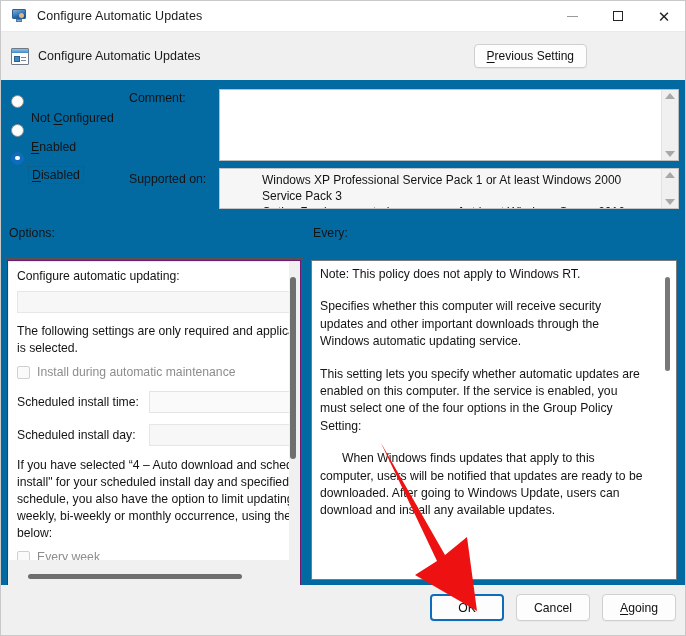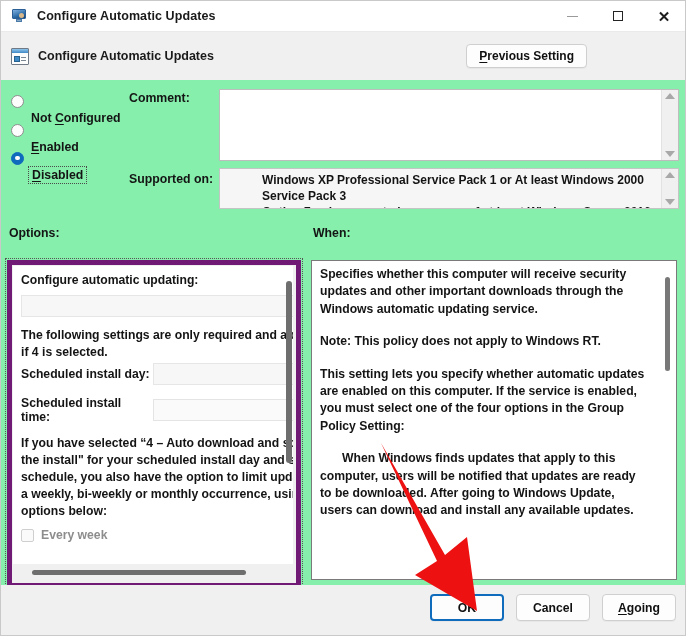--- a/index.html
+++ b/index.html
@@ -6,24 +6,23 @@
   html, body {
     margin: 0; padding: 0;
     width: 686px; height: 636px;
     overflow: hidden;
     font-family: "Liberation Sans", sans-serif;
     background: #ffffff;
   }
   #window {
     position: relative;
     width: 686px; height: 636px;
-    background: #86efac;
+    background: #0369a1;
     border: 1px solid #c9c9c9;
     overflow: hidden;
-    font-weight: bold;
   }
 
   
   #titlebar {
     position: absolute; left: 0; top: 0;
     width: 686px; height: 31px;
     background: #ffffff;
     display: flex; align-items: center;
     border-bottom: 1px solid #eaeaea;
   }
@@ -180,21 +179,21 @@
     position: absolute; left: 8px; top: 225px; font-size: 12.3px; color: #141414;
   }
   #help-label {
     position: absolute; left: 312px; top: 225px; font-size: 12.3px; color: #141414;
   }
 
   
   #options-panel {
     position: absolute; left: 6px; top: 259px;
     width: 294px; height: 328px;
-    background: #f0f0f0; border: 5px solid #701a75;
+    background: #f0f0f0; border: 1px solid #701a75;
     outline: 1px dotted #555; outline-offset: 1px;
     overflow: hidden;
   }
   #options-inner {
     position: absolute; left: 1px; top: 1px;
     width: 280px; height: 298px;
     background: #ffffff; overflow: hidden;
   }
   #options-content {
     position: relative; padding: 6px 8px; width: 340px;
@@ -356,61 +355,65 @@
   <div id="supported-box">
     <div id="supported-text">Windows XP Professional Service Pack 1 or At least Windows 2000 Service Pack 3
 Option 7 only supported on servers of at least Windows Server 2016 edition</div>
     <div class="vscroll-classic">
       <div class="tri-up"></div>
       <div class="tri-down"></div>
     </div>
   </div>
 
   <div id="options-label">Options:</div>
-  <div id="help-label">When:</div>
+  <div id="help-label">Every:</div>
 
   <div id="options-panel">
     <div id="options-inner">
       <div id="options-content">
 
         <div class="opt-text">Configure automatic updating:</div>
         <div class="opt-textbox-wide"></div>
 
         <div class="opt-text">The following settings are only required and applicable if 4 is selected.</div>
 
-
-        <div class="opt-field-row">
-          <div class="opt-field-label">Scheduled install day:</div>
-          <div class="opt-input"></div>
+        <div class="opt-check-row">
+          <div class="opt-check"></div>
+          <div class="opt-check-label">Install during automatic maintenance</div>
         </div>
 
         <div class="opt-field-row">
           <div class="opt-field-label">Scheduled install time:</div>
           <div class="opt-select">
             
           </div>
         </div>
 
+        <div class="opt-field-row">
+          <div class="opt-field-label">Scheduled install day:</div>
+          <div class="opt-input"></div>
+        </div>
+
         <div class="opt-text">If you have selected “4 – Auto download and schedule the install" for your scheduled install day and specified schedule, you also have the option to limit updating to a weekly, bi-weekly or monthly occurrence, using the options below:</div>
 
         <div class="opt-check-row">
           <div class="opt-check"></div>
           <div class="opt-check-label">Every week</div>
         </div>
 
       </div>
     </div>
     <div id="opt-vscroll"></div>
     <div id="opt-hscroll"></div>
   </div>
 
   <div id="help-panel">
     <div id="help-content">
+      <p class="help-p">Note: This policy does not apply to Windows RT.</p>
       <p class="help-p">Specifies whether this computer will receive security updates and other important downloads through the Windows automatic updating service.</p>
-      <p class="help-p">Note: This policy does not apply to Windows RT.</p>
       <p class="help-p">This setting lets you specify whether automatic updates are enabled on this computer. If the service is enabled, you must select one of the four options in the Group Policy Setting:</p>
       <p class="help-p indent">When Windows finds updates that apply to this computer, users will be notified that updates are ready to be downloaded. After going to Windows Update, users can download and install any available updates.</p>
 
     </div>
     <div id="help-vscroll"></div>
   </div>
 
   <div id="footer">
     <div id="footer-buttons">
       <div class="ft-btn primary">

